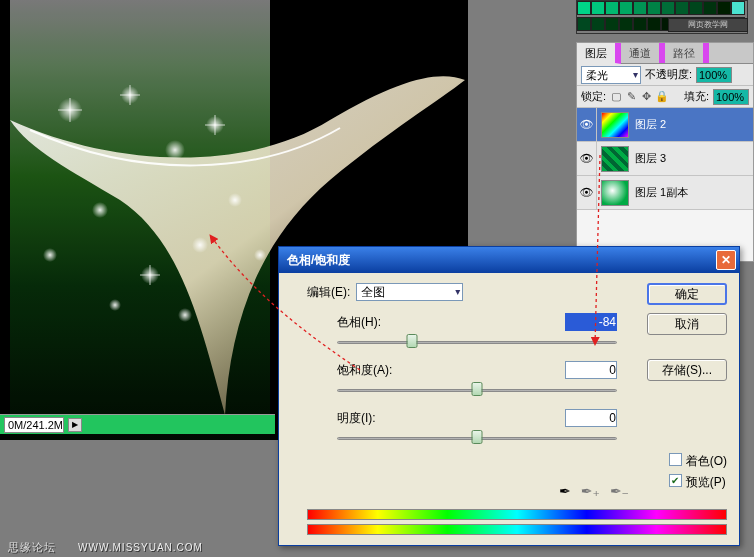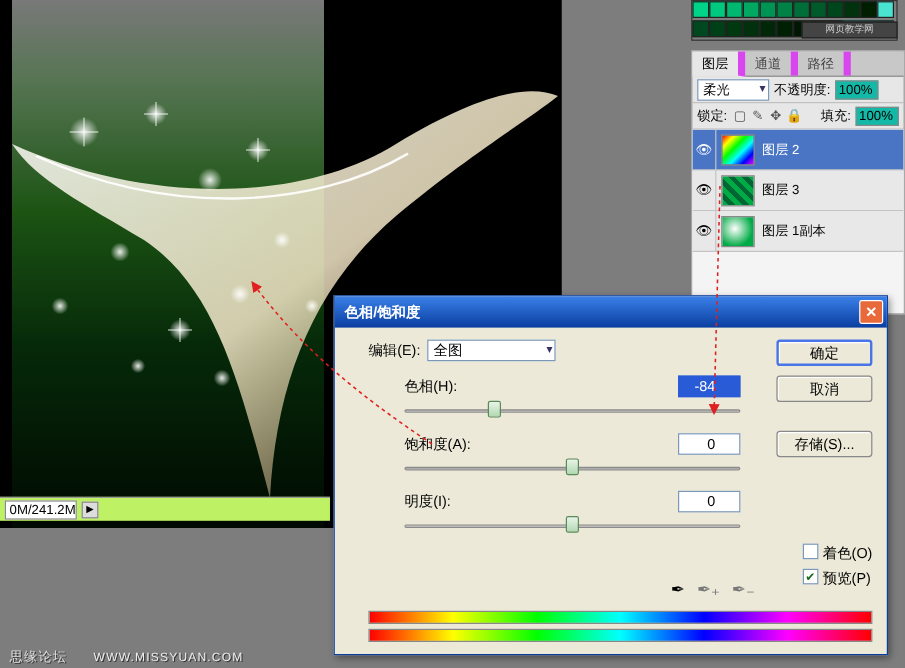--- a/index.html
+++ b/index.html
@@ -21,21 +21,21 @@
     background: #000;
     overflow: hidden;
   }
   .canvas-wrap svg { display:block; }
 
   
   .statusbar {
     position: absolute;
     left: 0; top: 414px;
     width: 275px; height: 20px;
-    background: #bef264;
+    background: #22c55e;
     border-top: 1px solid #999;
     display: flex; align-items: center;
     font-size: 11px;
     padding-left: 4px;
   }
   .statusbar .zoom {
     width: 60px; height: 16px;
     background: #fff; border: 1px solid #888;
     padding: 0 3px; line-height: 14px;
   }
@@ -150,21 +150,21 @@
     flex:1; position:relative; padding: 10px 12px 8px 28px;
   }
   .edit-row { display:flex; align-items:center; gap:6px; margin-bottom:12px; font-size:12px;}
   .edit-row .lp-select { width:107px; }
 
   .hsl-block { margin-left:30px; width:280px;}
   .hsl-row { display:flex; align-items:center; margin-bottom:2px;}
   .hsl-row label { flex:1; font-size:12px;}
   .hsl-num {
     width:52px; height:18px; background:#fff; border:1px solid #7a98b8;
-    text-align:right; padding-right:20px; font-size:12px; line-height:16px;
+    text-align:right; padding-right:0; font-size:12px; line-height:16px;
   }
   .hsl-num.sel { background:#2a5bd7; color:#fff; border-color:#2a5bd7;}
   .slider {
     height:18px; margin:2px 0 10px 0; position:relative;
   }
   .slider .track {
     position:absolute; left:0; right:0; top:8px; height:3px;
     background: linear-gradient(to bottom,#888,#ddd);
     border:1px solid #8a8a8a; border-radius:2px;
   }

